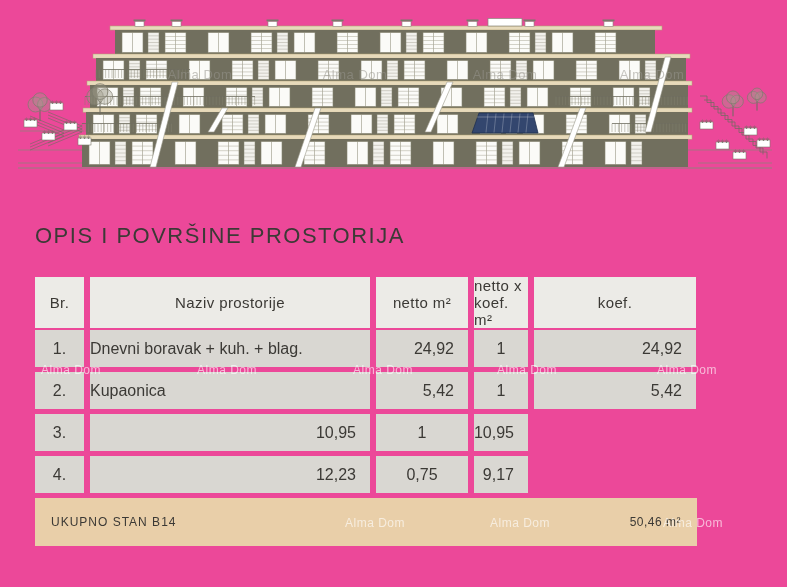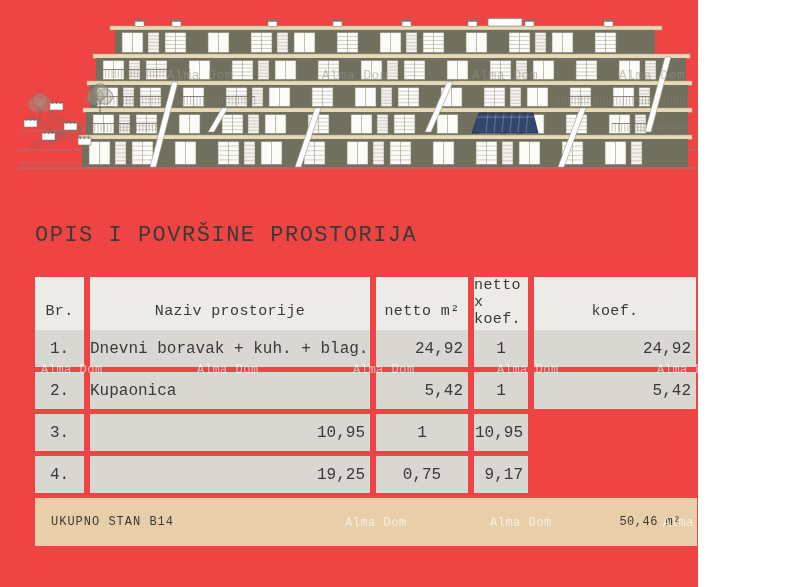--- a/index.html
+++ b/index.html
@@ -1,38 +1,38 @@
 <!DOCTYPE html>
 <html style="--text: #3b3935; --accent-blue: #33466e; --facade-olive: #716f5e; --slab-beige: #e7dabb; --table-header-bg: #ecebe7; --table-row-bg: #d9d7d2; --footer-bg: #e9cfa9;"><head>
 <meta charset="utf-8">
 <style>
   html,body{margin:0;padding:0;background:#fff;}
   .page{
-    position:relative;width:698px;height:587px;background:#ef4444;overflow:hidden;
-    font-family:Liberation Mono, monospace;color:var(--text,#3b3935);
+    position:relative;width:787px;height:587px;background:#ec4899;overflow:hidden;
+    font-family:Liberation Sans, sans-serif;color:var(--text,#3b3935);
   }
   
   .elev{position:absolute;left:0;top:0;}
   .wm-svg{font-size:13px;fill:rgba(152,150,142,0.55);letter-spacing:.5px;}
   
   .title{
     position:absolute;left:35px;top:222px;margin:0;
     font-size:22px;font-weight:400;letter-spacing:1.5px;
     transform:scaleY(1.04);transform-origin:left top;color:#3c3a36;
   }
   
   .tbl{position:absolute;left:35px;top:277px;width:662px;font-size:16px;}
   .grid{display:grid;grid-template-columns:49px 280px 92px 54px 162px;column-gap:6px;}
   .thead{height:48px;margin-bottom:5px;}
   .trow{height:37px;margin-bottom:5px;}
   .cell{display:flex;align-items:center;background:var(--table-row-bg,#d9d7d2);min-width:0;}
   .thead .cell{background:var(--table-header-bg,#ecebe7);justify-content:center;font-size:15px;letter-spacing:.4px;}
   .c-center{justify-content:center;}
   .c-left{justify-content:flex-start;}
-  .c-right{justify-content:flex-end;padding-right:5px;}
+  .c-right{justify-content:flex-end;padding-right:14px;}
   .tfoot{
     height:48px;background:var(--footer-bg,#e9cfa9);
     display:flex;align-items:center;justify-content:space-between;
     padding:0 16px;box-sizing:border-box;font-size:12px;letter-spacing:1px;position:relative;
   }
   .tfoot .total{letter-spacing:.5px;}
   
   .wm-layer{position:absolute;left:0;top:0;width:100%;height:100%;pointer-events:none;}
   .wm{position:absolute;font-size:12px;color:rgba(255,255,255,0.62);letter-spacing:.5px;white-space:nowrap;}
 </style>
@@ -767,21 +767,21 @@
 
     <div class="grid trow">
       <div class="cell c-center">3.</div>
       <div class="cell c-right">10,95</div>
       <div class="cell c-center">1</div>
       <div class="cell c-right">10,95</div>
     </div>
 
     <div class="grid trow">
       <div class="cell c-center">4.</div>
-      <div class="cell c-right">19,25</div>
+      <div class="cell c-right">12,23</div>
       <div class="cell c-center">0,75</div>
       <div class="cell c-right">9,17</div>
     </div>
 
     <div class="tfoot">
       <span>UKUPNO STAN B14</span>
       <span class="total">50,46 m²</span>
     </div>
 
     <div class="wm-layer">

